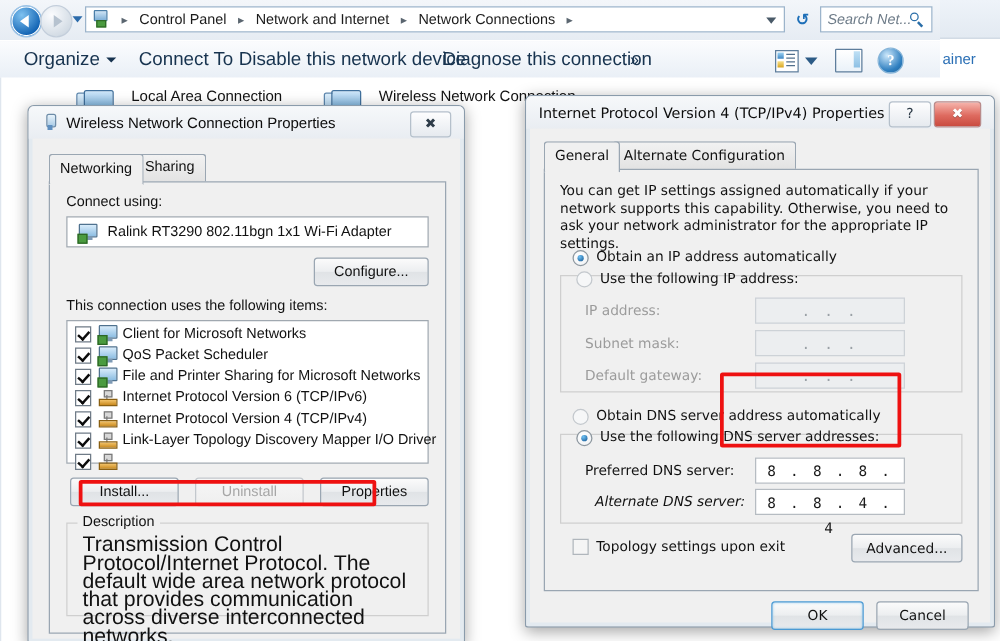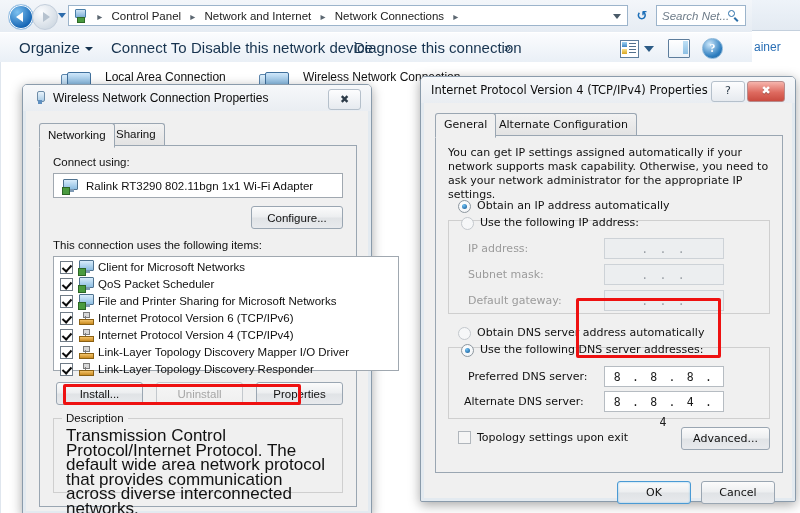--- a/index.html
+++ b/index.html
@@ -277,21 +277,21 @@
           <div class="m"></div>
             <div class="b"></div>
             <div class="g"></div>
         </div>
         <div class="lbl" style="left:32px;top:6px;">Ralink RT3290 802.11bgn 1x1 Wi-Fi Adapter</div>
       </div>
       <div class="btn" style="left:211px;top:60px;width:92px;">Configure...</div>
 
       <div class="lbl" style="left:13px;top:93px;">This connection uses the following items:</div>
 
-      <div class="listbox" style="left:13px;top:110px;width:346px;height:115px;">
+      <div class="listbox" style="left:13px;top:110px;width:290px;height:115px;">
         <div style="position:absolute;left:0;top:2px;width:288px;height:17px;">
           <div class="chk on" style="left:6px;top:2px;"></div>
           <div class="pc-ico" style="left:24px;top:1px;">
               <div class="m"></div>
               <div class="b"></div>
               <div class="g"></div>
             </div>
           <div class="lbl" style="left:44px;top:2px;">Client for Microsoft Networks</div>
         </div>
         <div style="position:absolute;left:0;top:19px;width:288px;height:17px;">
@@ -331,21 +331,20 @@
           <div class="proto-ico" style="left:24px;top:2px;">
               <i></i>
             </div>
           <div class="lbl" style="left:44px;top:2px;">Link-Layer Topology Discovery Mapper I/O Driver</div>
         </div>
         <div style="position:absolute;left:0;top:104px;width:288px;height:17px;">
           <div class="chk on" style="left:6px;top:2px;"></div>
           <div class="proto-ico" style="left:24px;top:2px;">
               <i></i>
             </div>
-          <div class="lbl" style="left:44px;top:2px;">Link-Layer Topology Discovery Responder</div>
         </div>
       </div>
 
       <div class="btn" style="left:16px;top:236px;width:87px;">Install...</div>
       <div class="btn disabled" style="left:116px;top:236px;width:87px;">Uninstall</div>
       <div class="btn" style="left:216px;top:236px;width:87px;">Properties</div>
 
       <div class="group" style="left:13px;top:272px;width:290px;height:75px;padding-left:44px;">
         <div class="group-cap">Description</div>
         <div class="desc-text" style="left:12px;top:10px;width:264px;">Transmission Control Protocol/Internet Protocol. The default wide area network protocol that provides communication across diverse interconnected networks.</div>
@@ -367,21 +366,21 @@
   </div>
 
   <div class="dlg-client">
 
     <div class="tabstrip" style="left:10px;top:10px;width:340px;">
       <div class="tab active" style="left:0;">General</div>
       <div class="tab" style="left:55px;">Alternate Configuration</div>
     </div>
     <div class="tabpage" style="left:10px;top:32px;width:346px;height:336px;">
 
-      <div class="desc-text" style="left:12px;top:10px;width:322px;">You can get IP settings assigned automatically if your network supports mask capability. Otherwise, you need to ask your network administrator for the appropriate IP settings.</div>
+      <div class="desc-text" style="left:12px;top:10px;width:322px;">You can get IP settings assigned automatically if your network supports this capability. Otherwise, you need to ask your network administrator for the appropriate IP settings.</div>
 
       <div style="position:absolute;left:22px;top:63px;">
         <div class="radio on" style="left:0;top:1px;"></div>
         <div class="lbl" style="left:19px;top:0;">Obtain an IP address automatically</div>
       </div>
 
       <div class="group" style="left:12px;top:84px;width:322px;height:94px;"></div>
       <div style="position:absolute;left:22px;top:79px;background:#f0f0f0;padding:0 3px;">
         <div class="radio dim" style="left:3px;top:2px;"></div>
         <div class="lbl" style="left:22px;top:1px;">Use the following IP address:</div>
@@ -403,21 +402,21 @@
 
       <div class="group" style="left:12px;top:211px;width:322px;height:72px;"></div>
       <div style="position:absolute;left:22px;top:206px;background:#f0f0f0;padding:0 3px;">
         <div class="radio on" style="left:3px;top:2px;"></div>
         <div class="lbl" style="left:22px;top:1px;">Use the following DNS server addresses:</div>
       </div>
 
       <div class="lbl" style="left:32px;top:234px;">Preferred DNS server:</div>
       <div class="ipbox" style="left:168px;top:230px;width:120px;">8 . 8 . 8 . 8</div>
 
-      <div class="lbl" style="left:28px;top:259px;">Alternate DNS server:</div>
+      <div class="lbl" style="left:40px;top:259px;font-style:italic;">Alternate DNS server:</div>
       <div class="ipbox" style="left:168px;top:255px;width:120px;">8 . 8 . 4 . 4</div>
 
       <div style="position:absolute;left:22px;top:295px;">
         <div class="chk dimbox" style="left:0;top:0;"></div>
         <div class="lbl" style="left:19px;top:0;">Topology settings upon exit</div>
       </div>
       <div class="btn" style="left:245px;top:291px;width:89px;">Advanced...</div>
     </div>
 
     <div class="btn default" style="left:192px;top:378px;width:74px;">OK</div>

